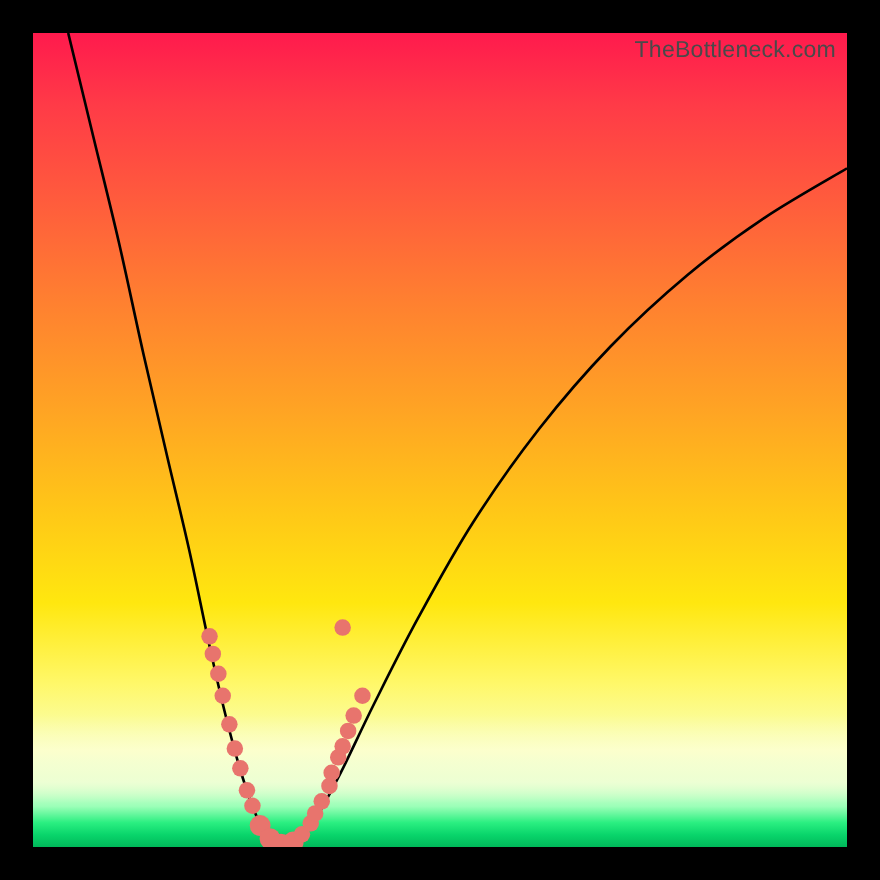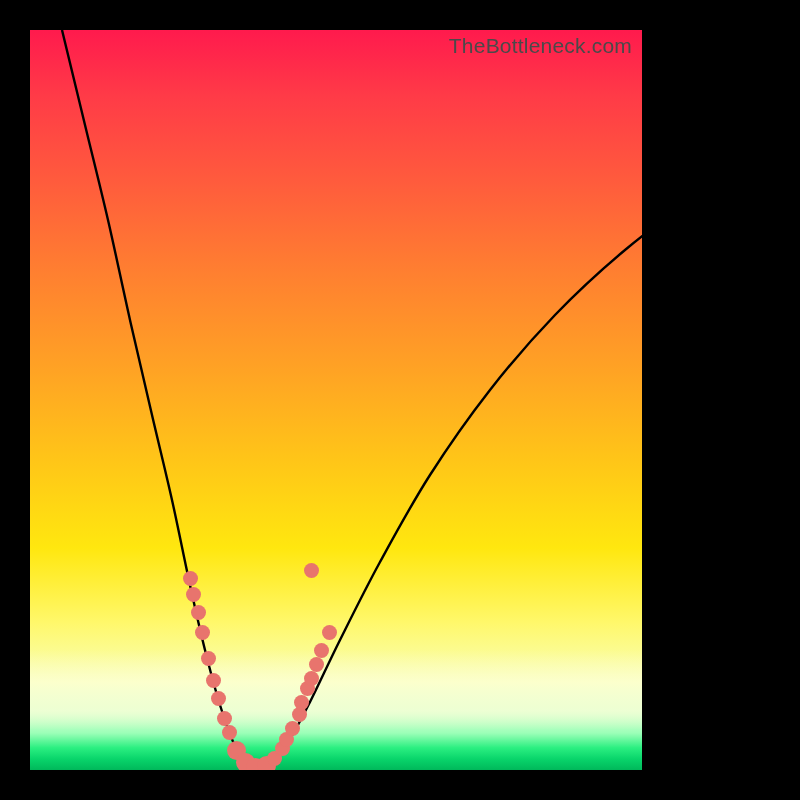--- a/index.html
+++ b/index.html
@@ -15,21 +15,21 @@
     position: absolute;
     top: 0;
     left: 0;
     width: 800px;
     height: 800px;
     box-sizing: border-box;
     border: 30px solid #000;
   }
   .plot {
     position: relative;
-    width: 612px;
+    width: 740px;
     height: 740px;
     overflow: hidden;
   }
   
   .gradient {
     position: absolute;
     inset: 0;
     background: linear-gradient(
       to bottom,
       #ff1a4d 0%,

